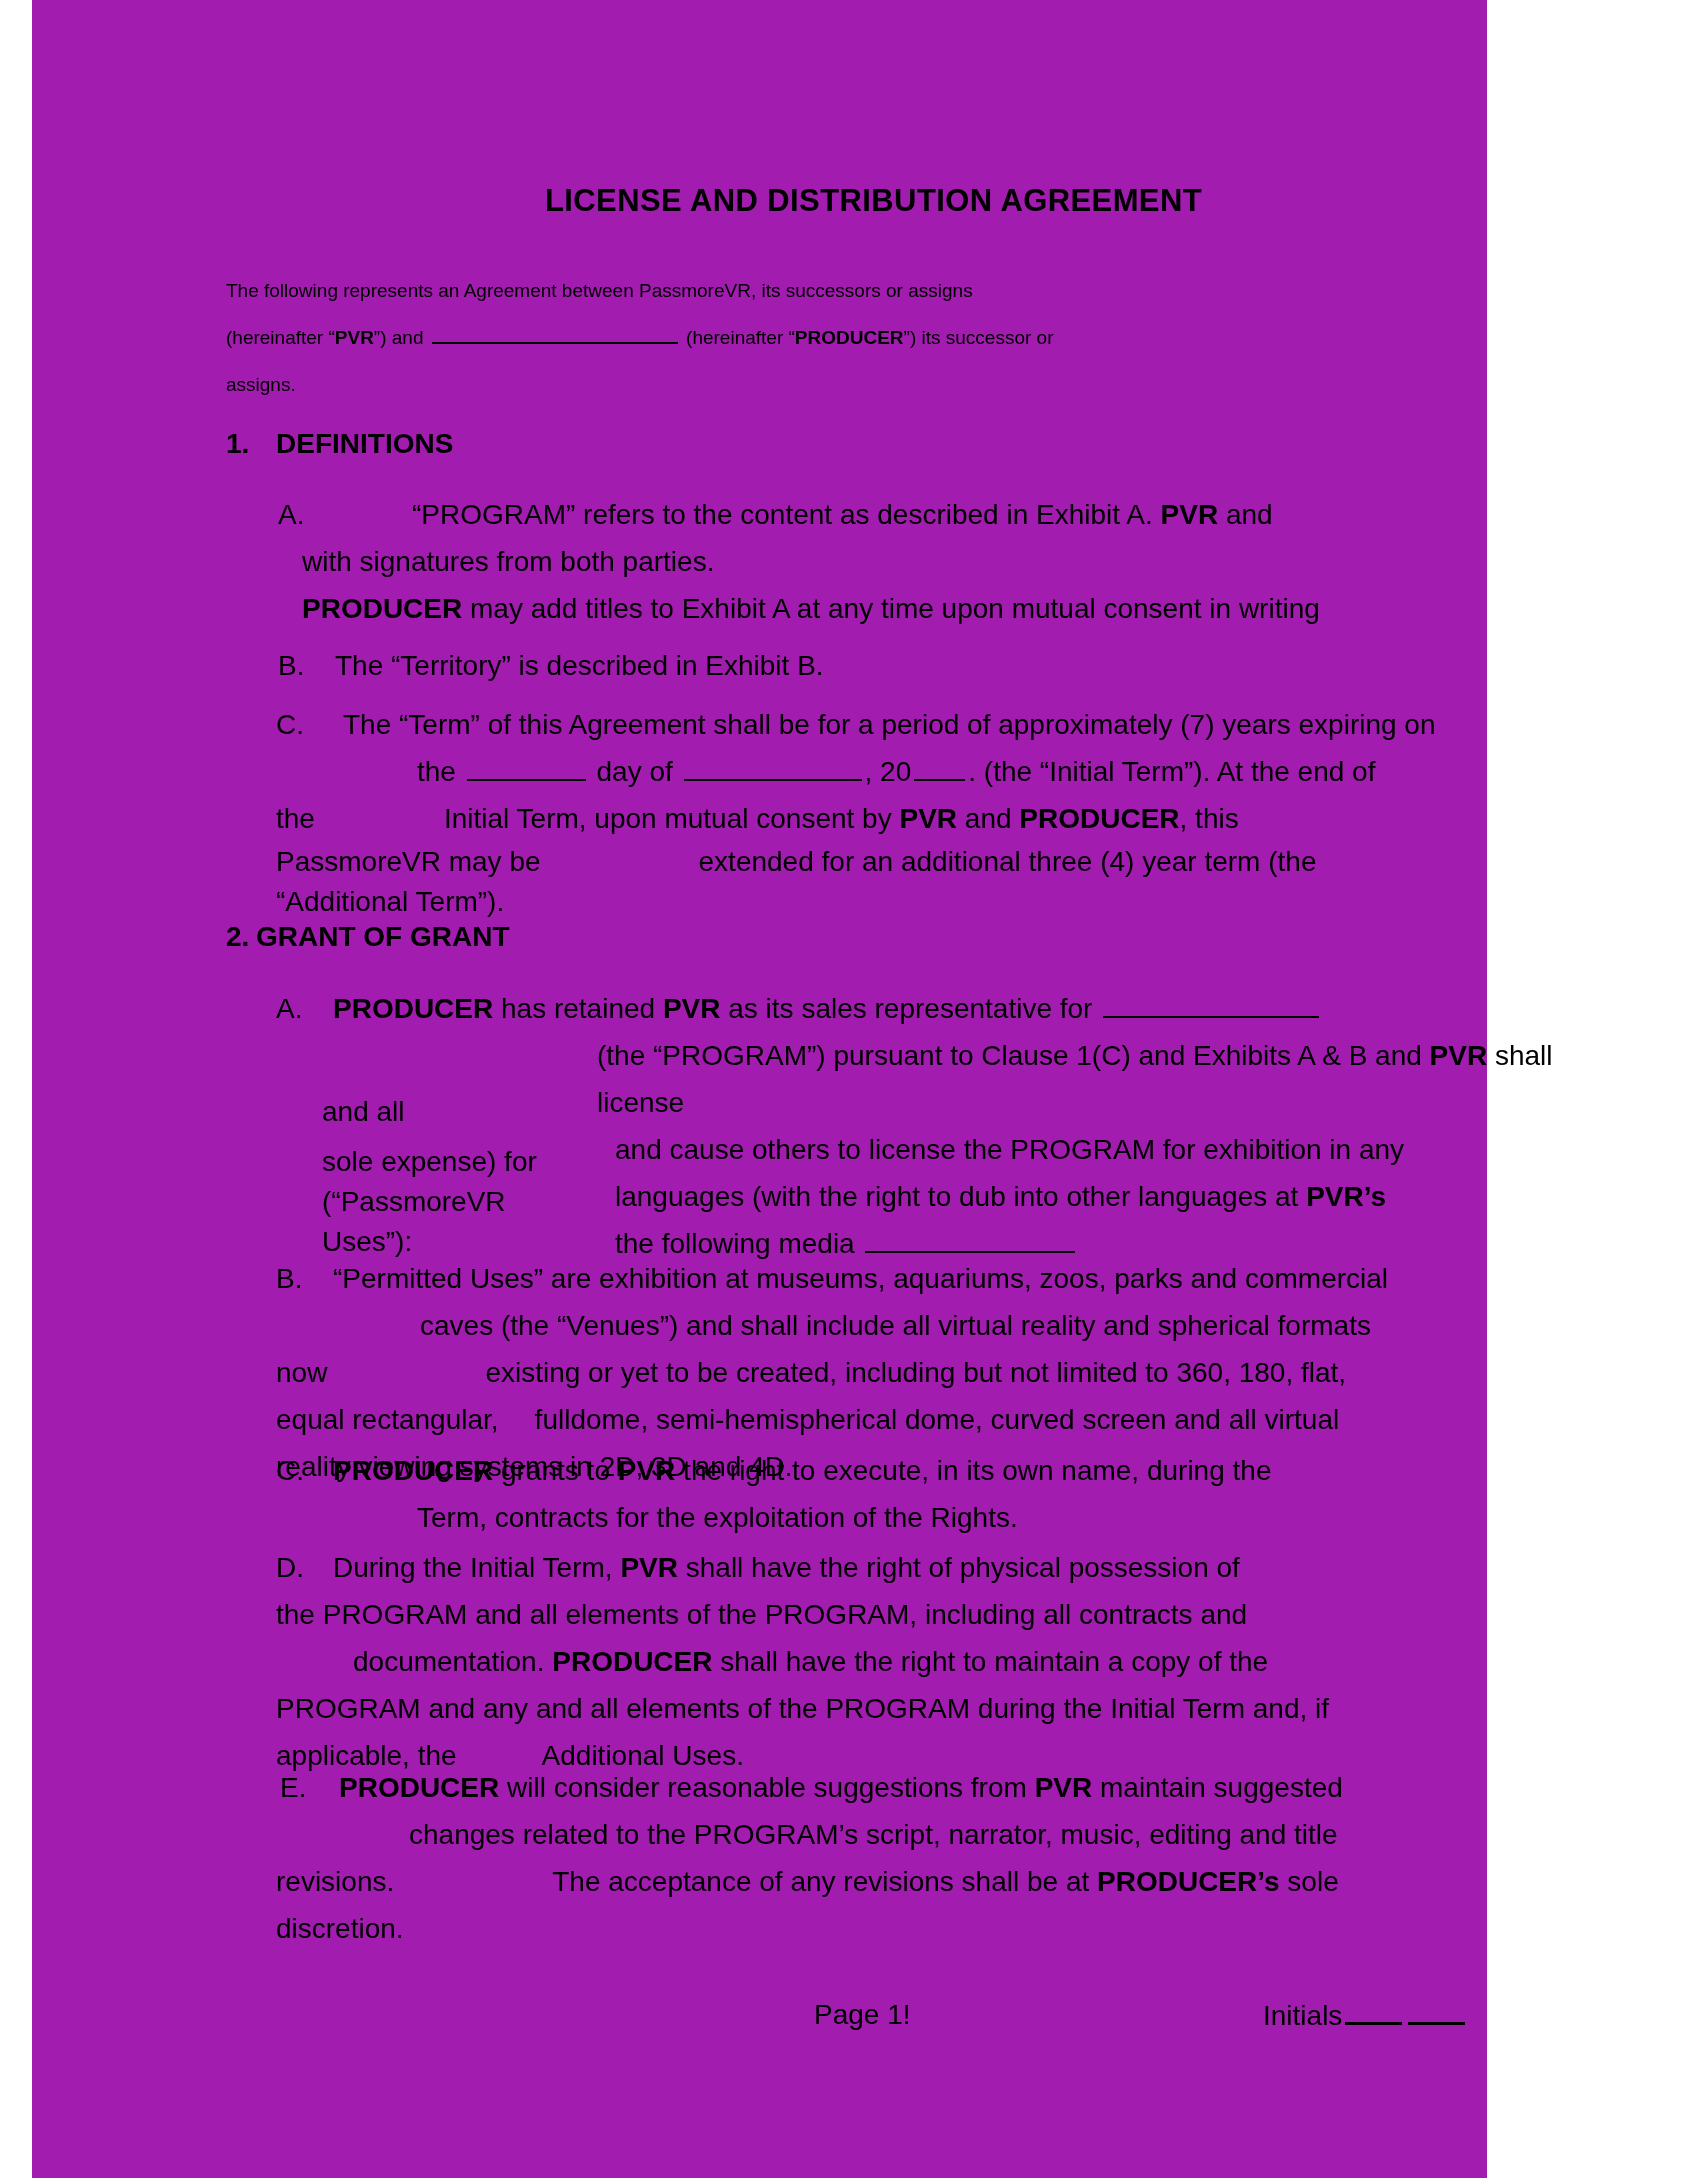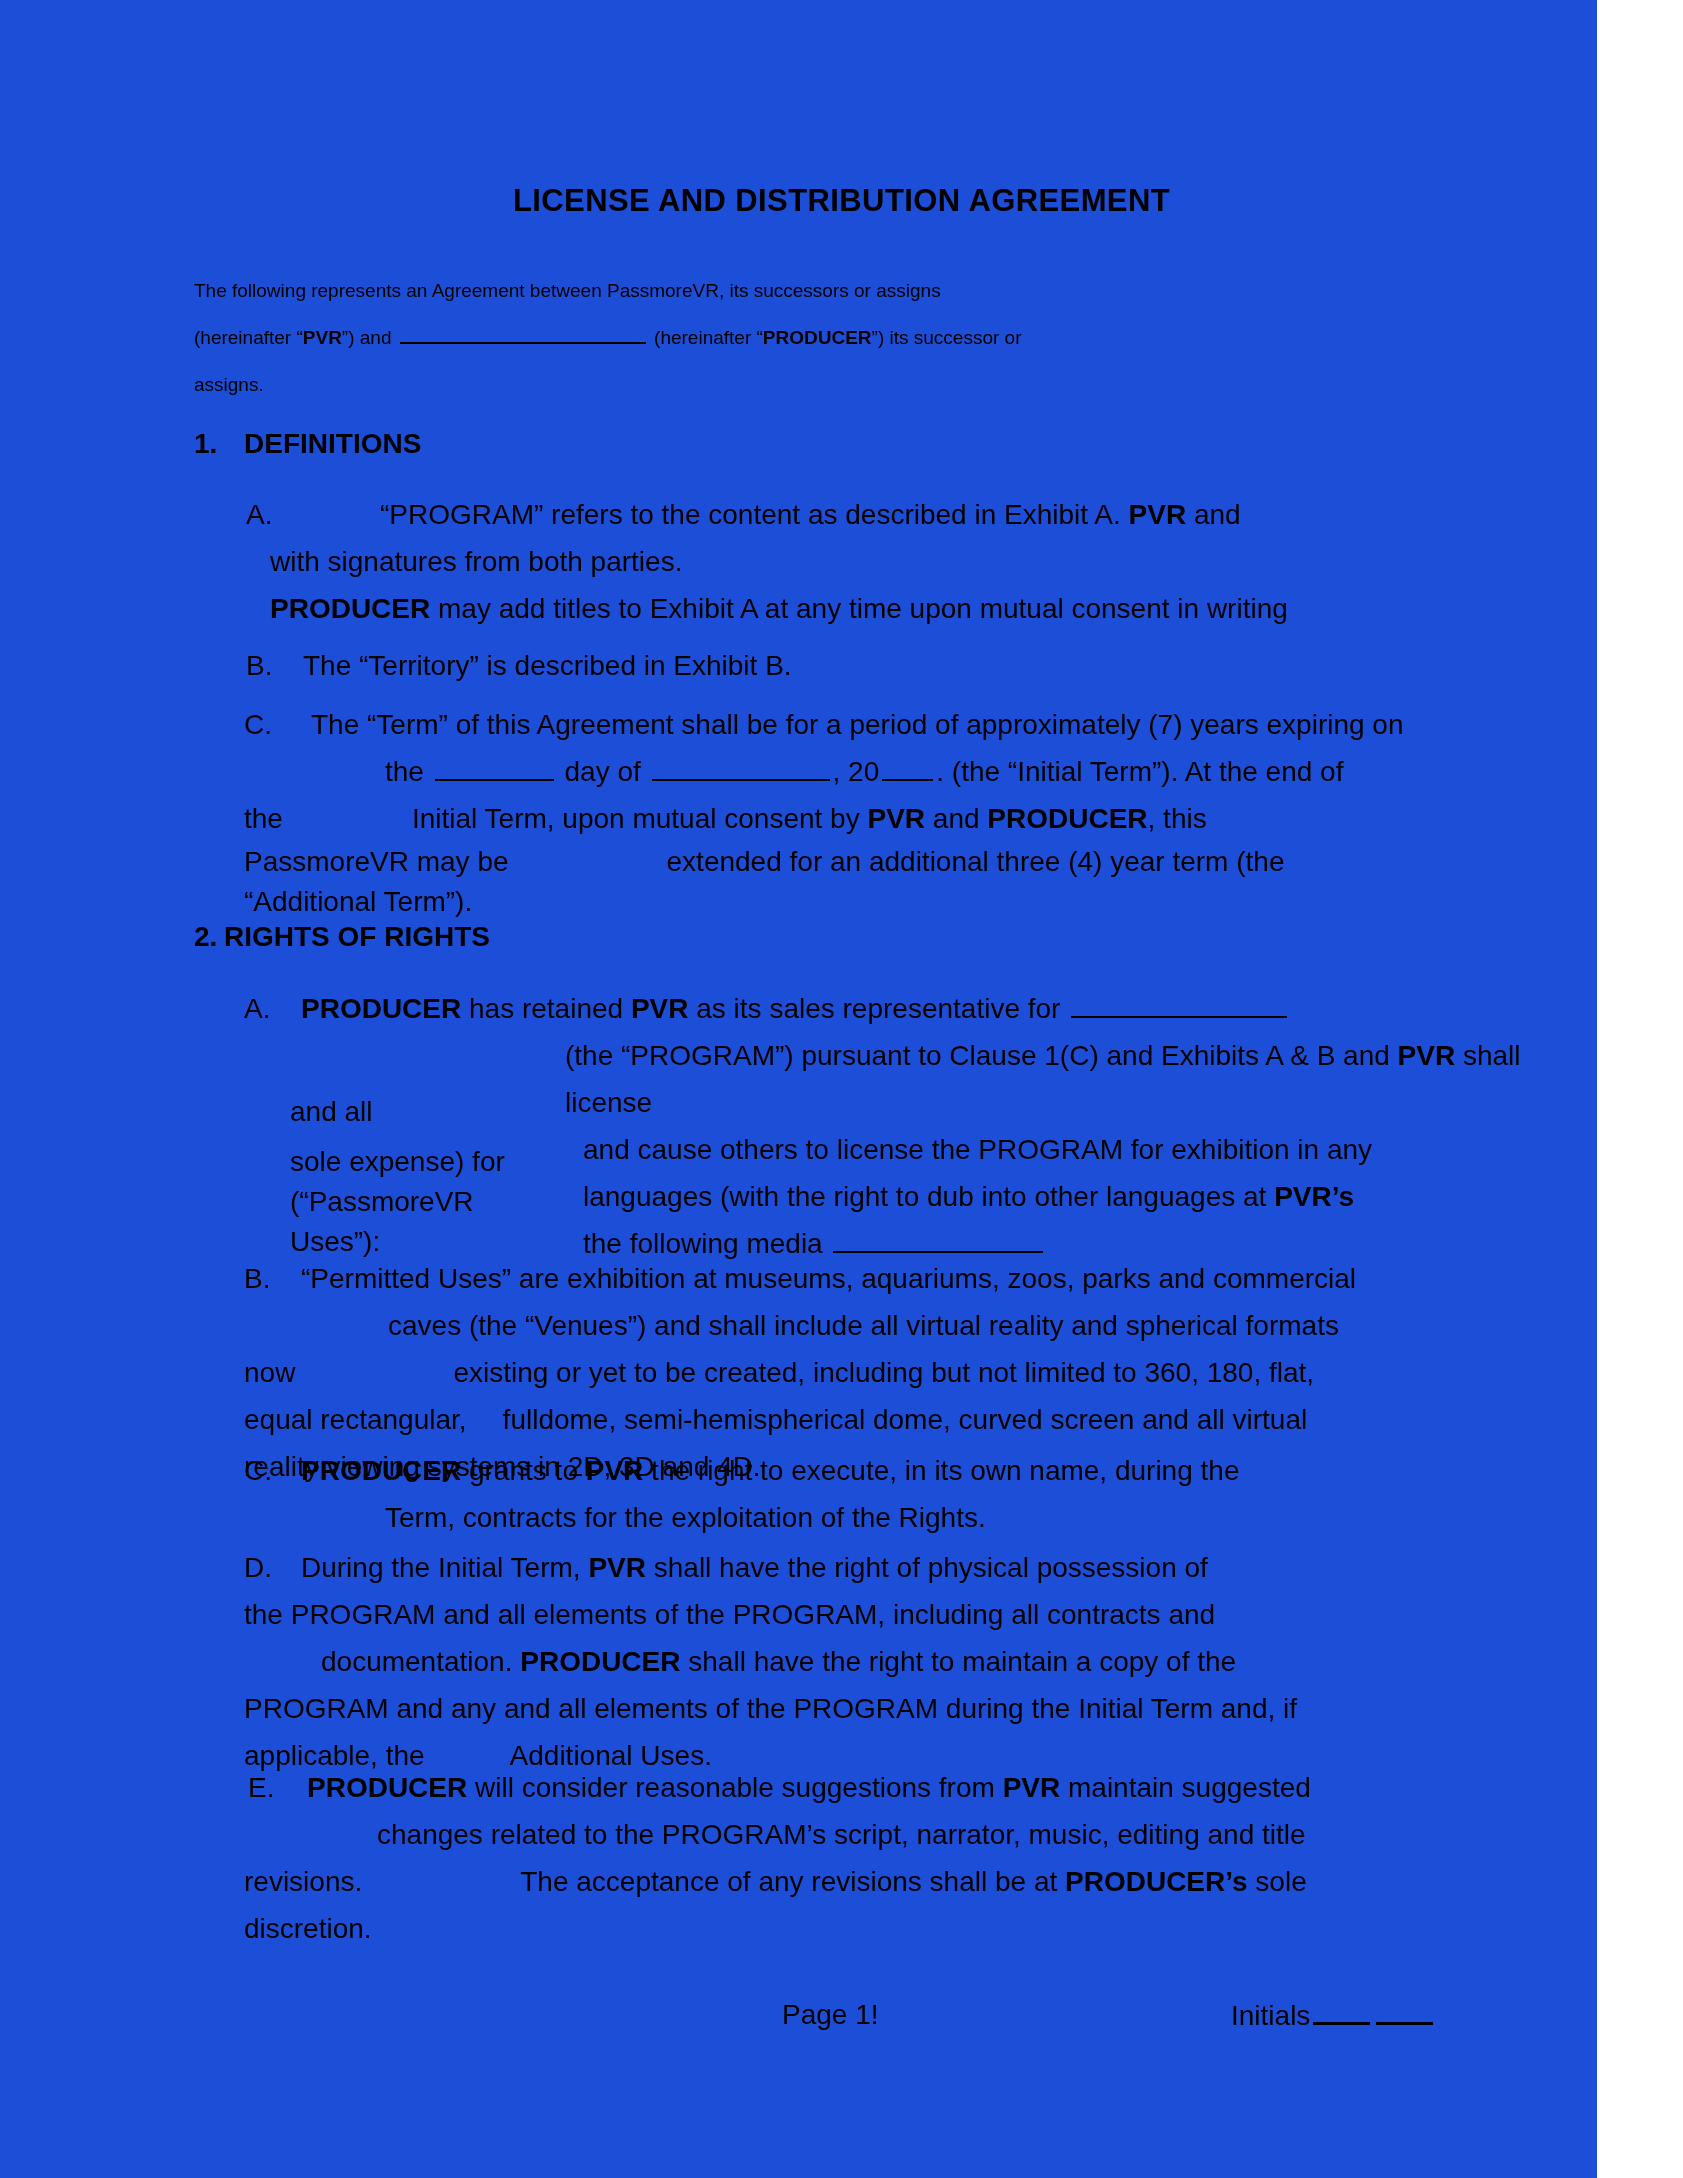--- a/index.html
+++ b/index.html
@@ -10,24 +10,25 @@
   }
   body {
     width: 1683px;
     height: 2178px;
     font-family: "Liberation Sans", sans-serif;
     color: #000000;
     -webkit-font-smoothing: antialiased;
   }
   .page {
     position: relative;
-    width: 1597px;
+    width: 1455px;
     height: 2178px;
-    background: #1d4ed8;
+    background: #a21caf;
     box-sizing: border-box;
+    margin-left: 32px;
   }
   .doc-title {
     position: absolute;
     top: 183px;
     left: 0;
     width: 1683px;
     text-align: center;
     font-size: 31px;
     font-weight: bold;
     letter-spacing: 0.4px;
@@ -160,21 +161,21 @@
   <div class="clause" style="top: 701px; left: 244px;">
     <span class="mark">C.</span>
     <div class="ctext" style="padding-left: 67px;">The “Term” of this Agreement shall be for a period of approximately (7) years expiring on</div>
     <div class="ctext" style="padding-left: 141px;"><span>the </span><span class="blank blank-w2"></span><span> day of </span><span class="blank blank-w3"></span><span>, 20</span><span class="blank blank-w6"></span><span>. (the “Initial Term”). At the end of</span></div>
     <div class="ctext" style="padding-left: 0px;"><span>the</span><span class="gap-xl"></span><span>Initial Term, upon mutual consent by </span><b>PVR</b><span> and </span><b>PRODUCER</b><span>, this</span></div>
     <div class="ctext" style="padding-left: 0px; line-height: 40px;"><span>PassmoreVR may be</span><span class="gap-xxl"></span><span>extended for an additional three (4) year term (the</span></div>
     <div class="ctext" style="padding-left: 0px; line-height: 40px;">“Additional Term”).</div>
   </div>
 
   <div class="sec-head sec-2">
-    <span class="num">2.</span><span>RIGHTS OF RIGHTS</span>
+    <span class="num">2.</span><span>GRANT OF GRANT</span>
   </div>
 
   <div class="clause" style="top: 985px; left: 244px;">
     <span class="mark">A.</span>
     <div class="ctext" style="padding-left: 57px;"><b>PRODUCER</b><span> has retained </span><b>PVR</b><span> as its sales representative for </span><span class="blank blank-w4"></span></div>
   </div>
 
   <div class="two-col" style="top: 1032px; left: 290px; width: 1307px;">
     <div class="right-col">
       <div><span>(the “PROGRAM”) pursuant to Clause 1(C) and Exhibits A &amp; B and </span><b>PVR</b><span> shall license</span></div>

